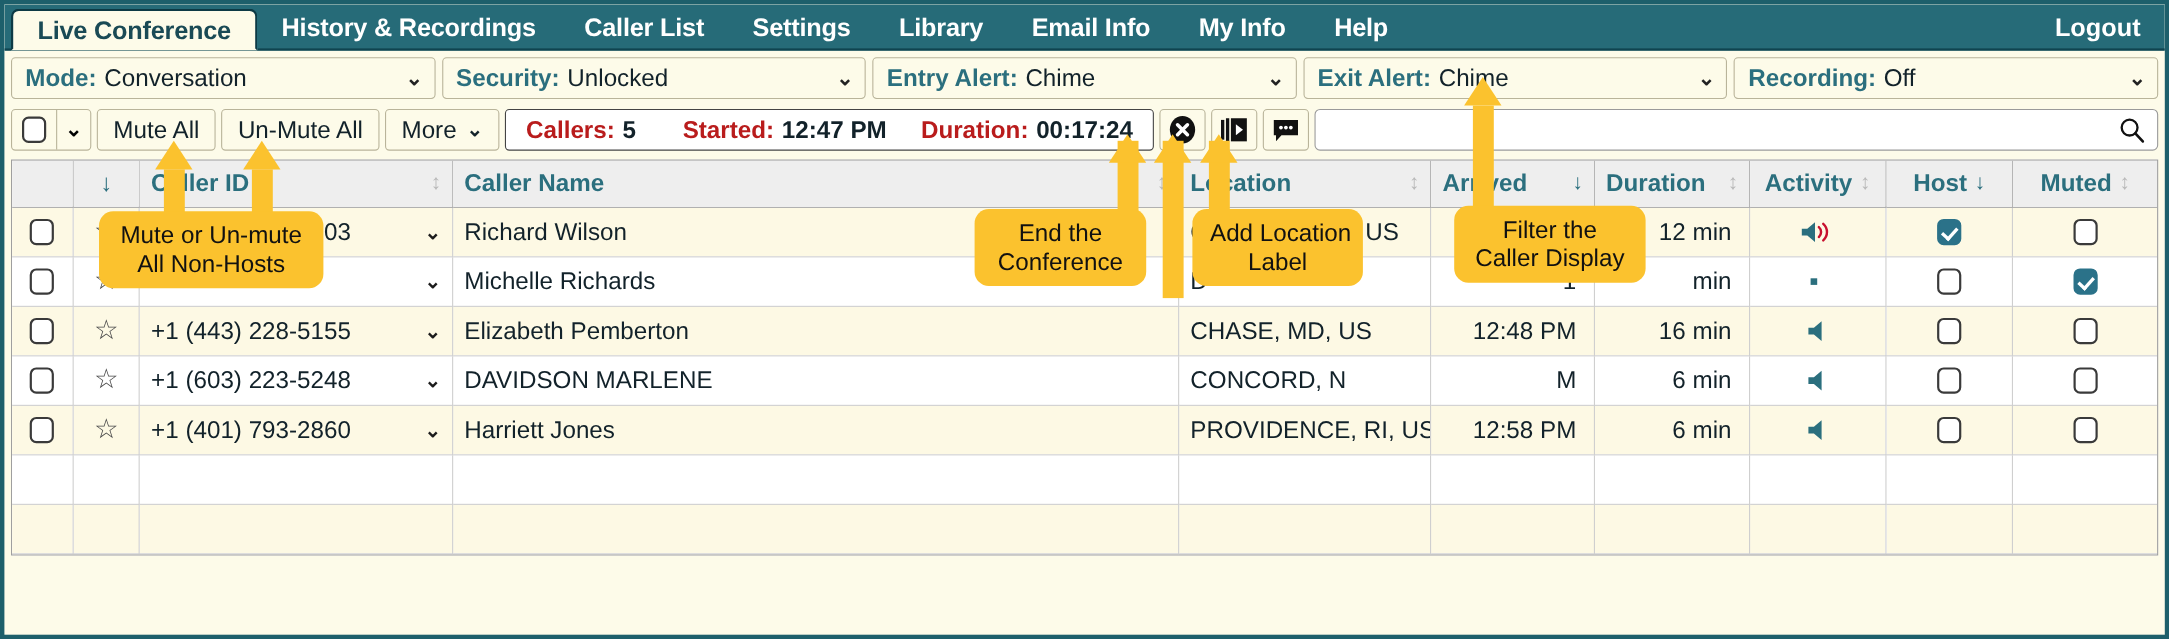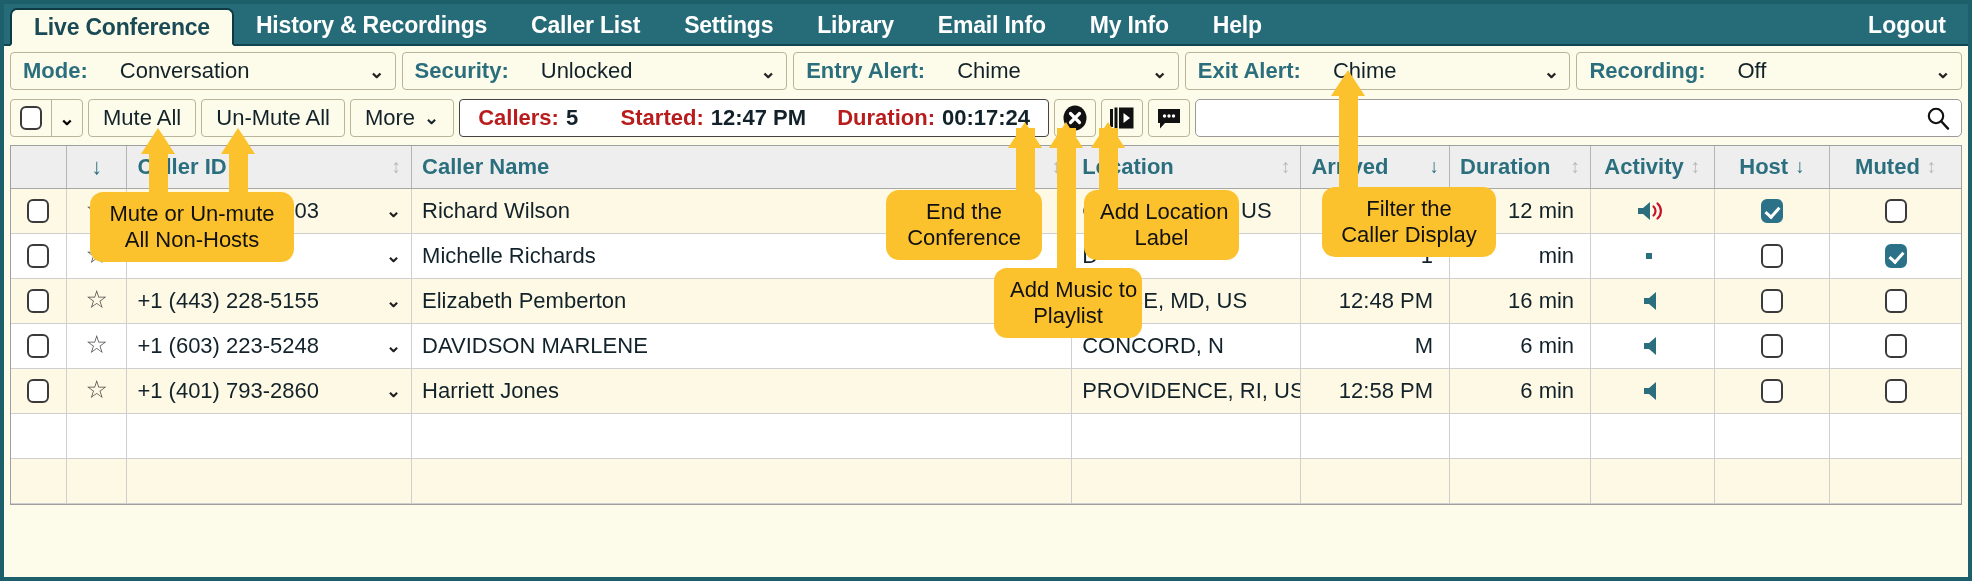--- a/index.html
+++ b/index.html
@@ -71,21 +71,20 @@
     height: 38px;
     background: #fdfbe9;
     border: 1px solid #b9b49a;
     border-radius: 4px;
     display: flex;
     align-items: center;
     padding: 0 10px 0 12px;
     font-size: 22px;
     white-space: nowrap;
     overflow: hidden;
-    gap: 25px;
   }
   .sel .lbl { color: #2b6f7e; font-weight: bold; }
   .sel .val { color: #12222a; margin-left: 7px; }
   .sel .chev { margin-left: auto; color: #222; font-size: 19px; font-weight: bold; }
 
   
   .toolbar {
     display: flex;
     align-items: center;
     height: 42px;
@@ -700,24 +699,20 @@
 
   <div class="pointer" style="left:1095px; top:124px; width:19px; height:66px;"></div>
   <div class="arrowhead" style="left:1087px; top:118px;"></div>
   <div class="callout" style="left:1080px; top:186px; width:155px;">
     <div>Add Location</div>
     <div>Label</div>
   </div>
 
   <div class="pointer" style="left:1053px; top:124px; width:19px; height:143px;"></div>
   <div class="arrowhead" style="left:1045px; top:118px;"></div>
-  <div class="callout" style="left:990px; top:264px; width:148px;">
-    <div>Add Music to</div>
-    <div>Playlist</div>
-  </div>
 
   <div class="pointer" style="left:1335px; top:92px; width:19px; height:95px;"></div>
   <div class="arrowhead" style="left:1327px; top:66px;"></div>
   <div class="callout" style="left:1318px; top:183px; width:174px;">
     <div>Filter the</div>
     <div>Caller Display</div>
   </div>
 
 </div>
 

